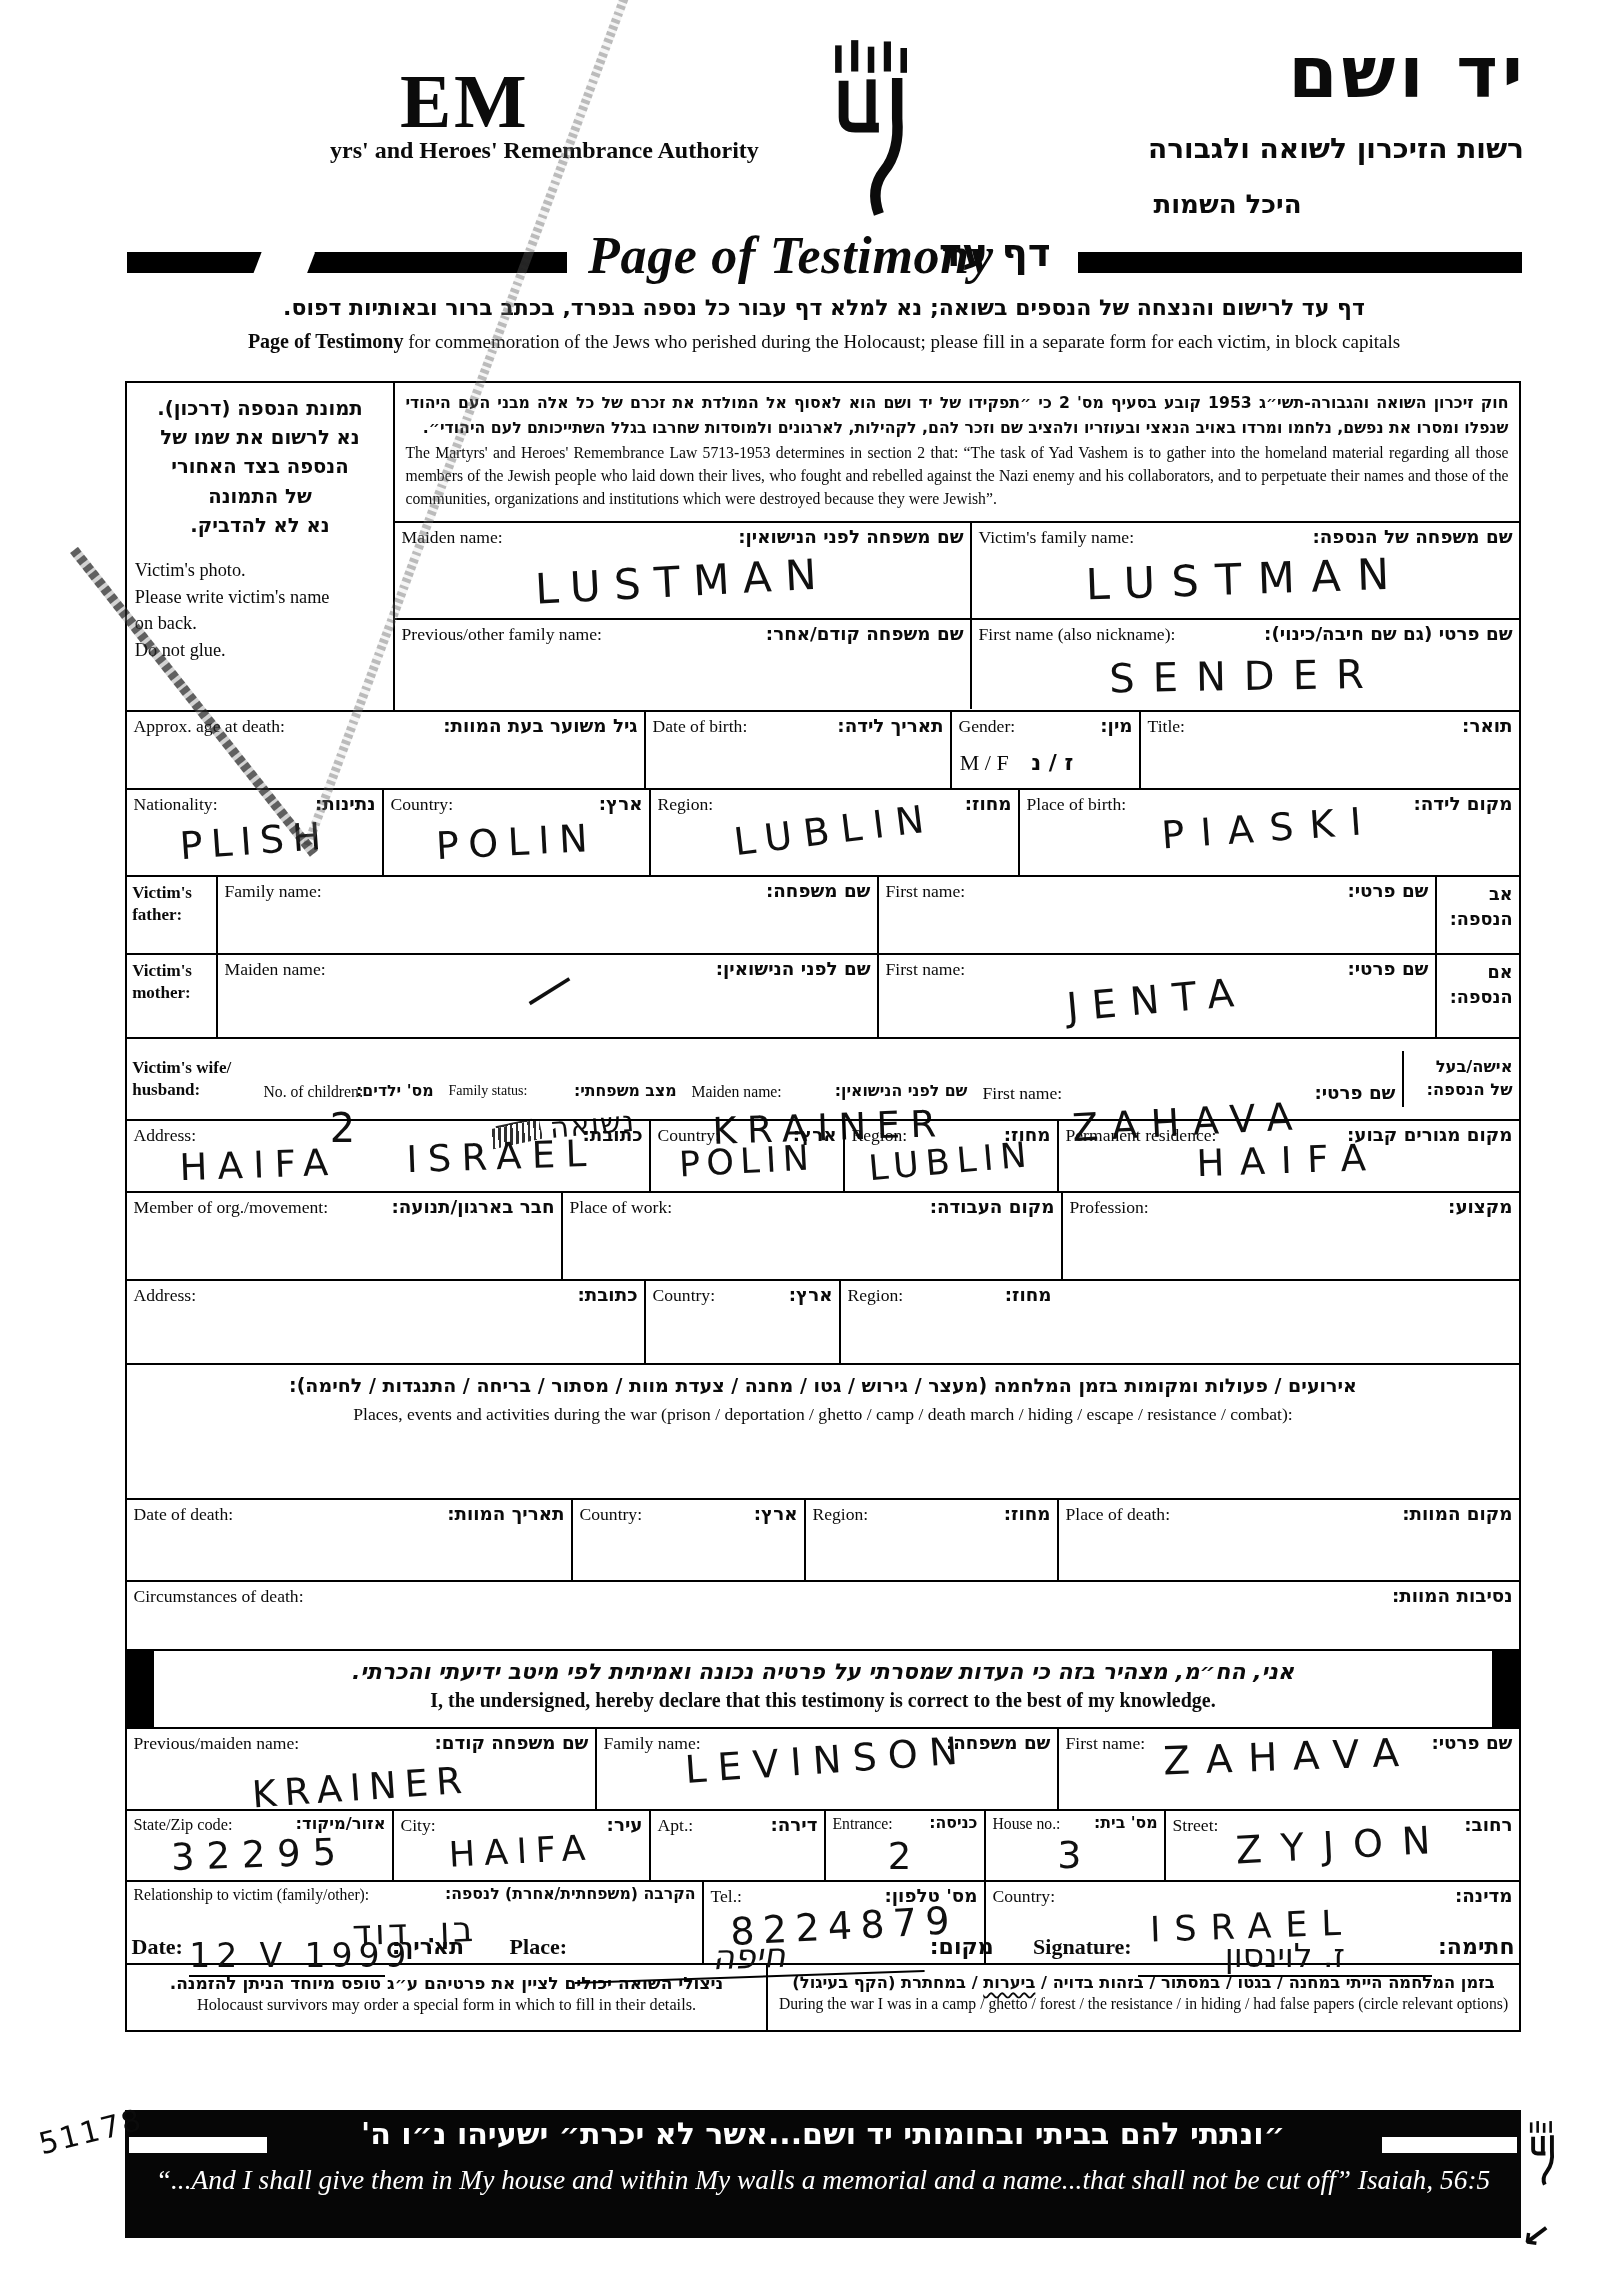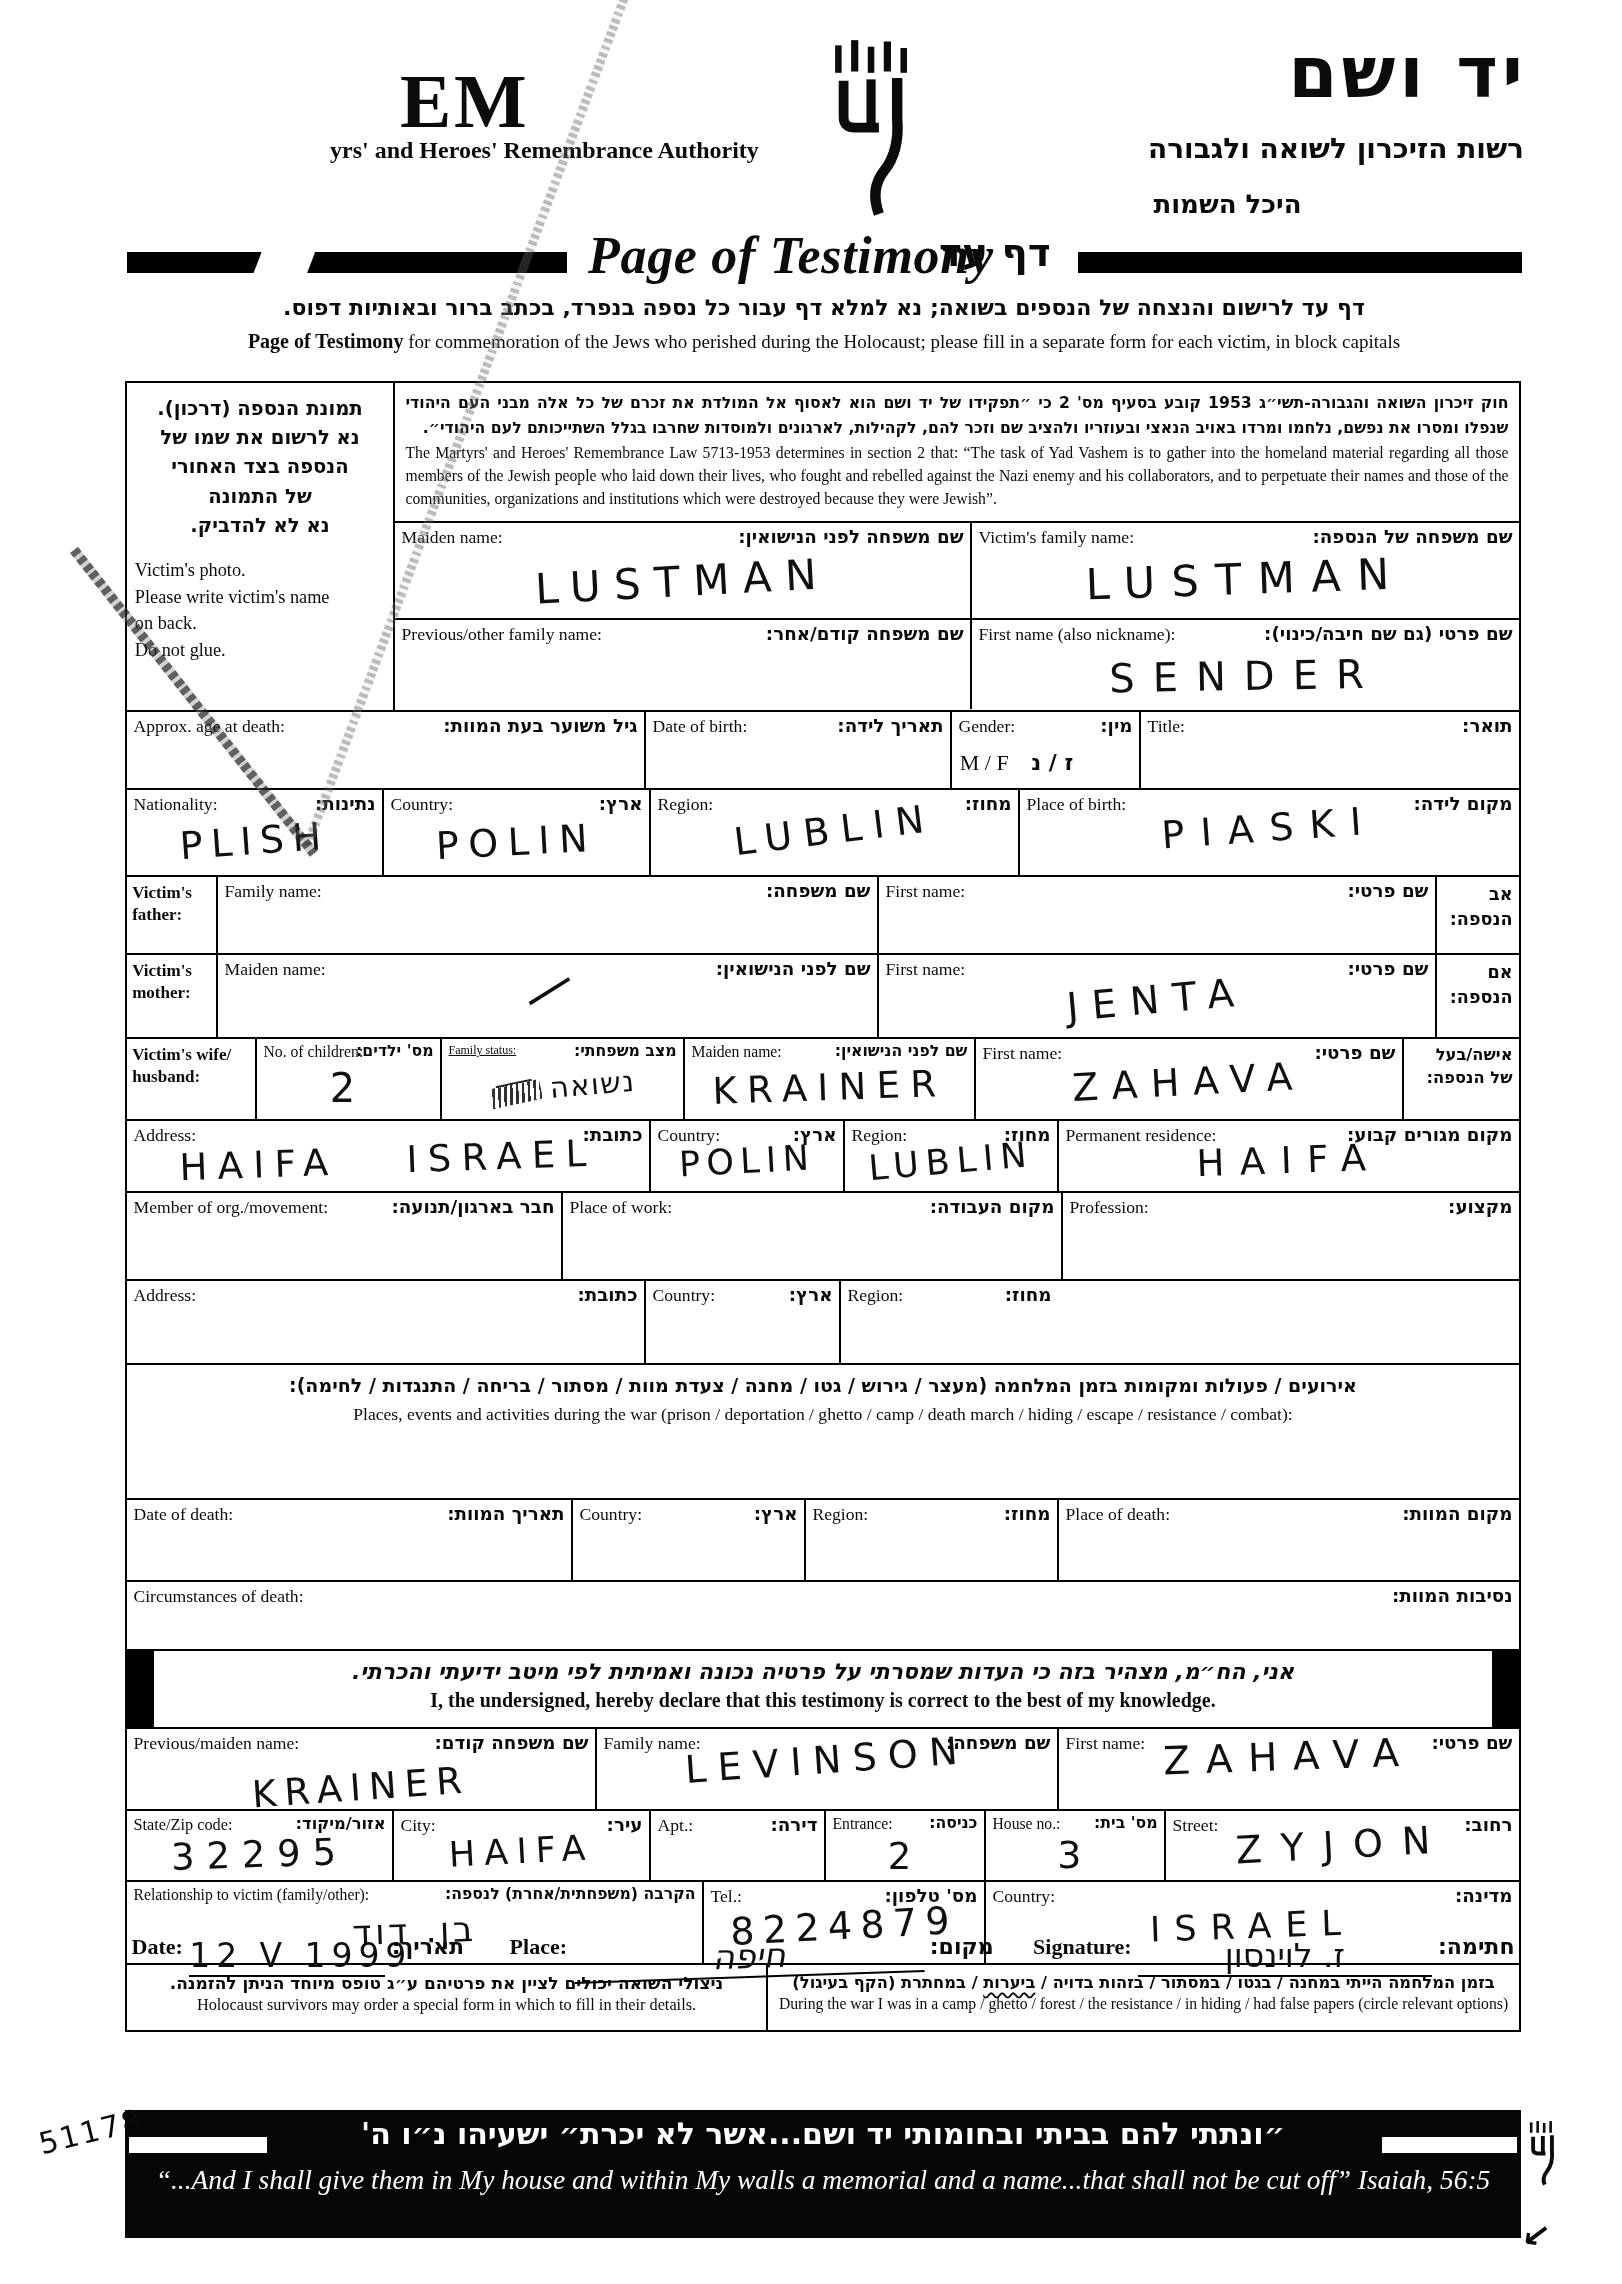--- a/index.html
+++ b/index.html
@@ -249,31 +249,31 @@
       <div class="c" style="flex:0 0 558px;">
         <span class="en">First name:</span>
         <span class="he">שם פרטי:</span>
         <div class="hw" style="font-size:39px;top:22px;letter-spacing:.35em;transform:rotate(-5deg);">JENTA</div>
       </div>
       <div class="c grow">
         <div class="lbl-side-he">אם הנספה:</div>
       </div>
     </div>
 
-    <div class="row" style="height:82px;">
+    <div class="row" style="height:82px;align-items:center;">
       <div class="c" style="flex:0 0 128px;">
         <div class="lbl-side">Victim's wife/ husband:</div>
       </div>
       <div class="c" style="flex:0 0 185px;">
         <span class="en" style="font-size:15.7px;">No. of children:</span>
         <span class="he" style="font-size:15.7px;">מס' ילדים:</span>
         <div class="hw" style="font-size:40px;top:26px;">2</div>
       </div>
       <div class="c" style="flex:0 0 243px;">
-        <span class="en" style="font-size:12px;text-decoration:underline;">Family status:</span>
+        <span class="en" style="font-size:14px;">Family status:</span>
         <span class="he" style="font-size:15.7px;">מצב משפחתי:</span>
         <div class="hw" dir="rtl" style="font-size:29px;top:31px;letter-spacing:.05em;transform:rotate(-5deg);"><span>נשואה</span><span class="scr"></span></div>
       </div>
       <div class="c" style="flex:0 0 291px;">
         <span class="en" style="font-size:15.7px;">Maiden name:</span>
         <span class="he" style="font-size:15.7px;">שם לפני הנישואין:</span>
         <div class="hw" style="font-size:37px;top:27.4px;letter-spacing:.28em;transform:rotate(-2deg);">KRAINER</div>
       </div>
       <div class="c" style="flex:0 0 428px;">
         <span class="en">First name:</span>

